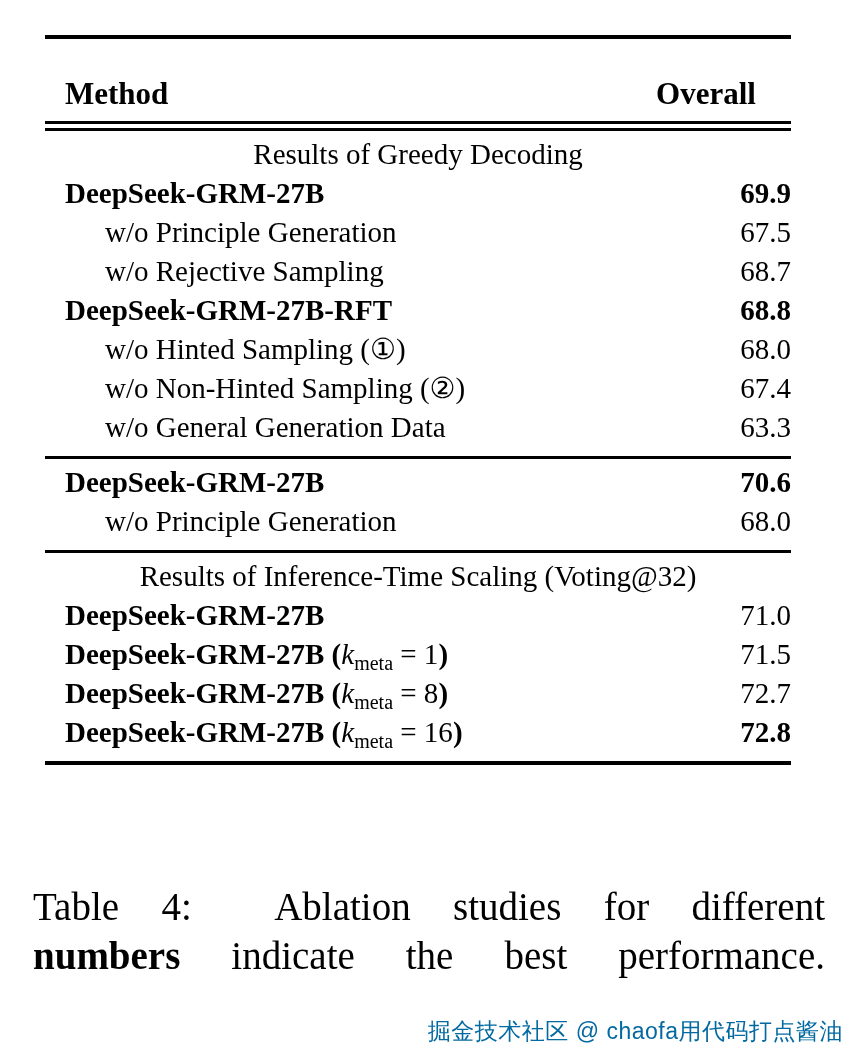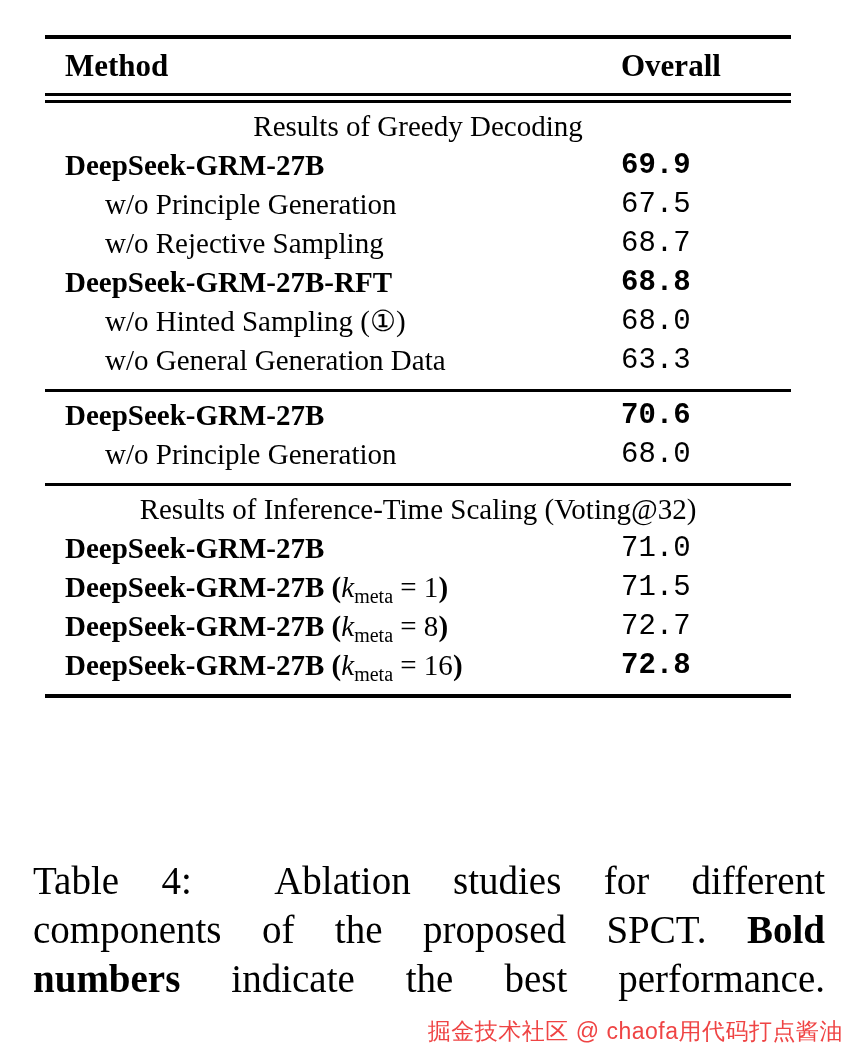--- a/index.html
+++ b/index.html
@@ -11,45 +11,45 @@
     position: relative; overflow: hidden;
   }
 
   
   .table { position: absolute; left: 45px; top: 35px; width: 746px; }
   .rule-top    { border-top: 4px solid #000; }
   .rule-bottom { border-top: 4px solid #000; }
   .rule-mid    { border-top: 3px solid #000; }
   .rule-double { height: 10px; border-top: 3px solid #000; border-bottom: 3px solid #000; }
 
-  .header-row { display: flex; align-items: center; height: 54px; font-weight: bold; font-size: 31px; }
+  .header-row { display: flex; align-items: center; height: 54px; font-weight: bold; font-size: 31px; margin-top: 28px; }
   .col-method { flex: 1; padding-left: 20px; }
-  .col-value  { width: 170px; }
+  .col-value  { width: 170px; text-align: center; }
 
   .section { padding: 4px 0 9px 0; font-size: 29px; line-height: 39px; }
   .section-title { text-align: center; }
   .row { display: flex; }
   .row .method { flex: 1; padding-left: 20px; white-space: nowrap; }
   .row.sub .method { padding-left: 60px; }
-  .row .value { width: 170px; text-align: left; font-family: Liberation Mono, monospace; }
+  .row .value { width: 170px; text-align: right; }
   .b  { font-weight: bold; }
   .mk { font-style: italic; }
   sub.msub { font-size: 20px; line-height: 0; vertical-align: -6px; }
 
   
-  .caption { position: absolute; left: 33px; top: 856px; width: 792px;
+  .caption { position: absolute; left: 33px; top: 882px; width: 792px;
              font-size: 39px; line-height: 49px; }
   .cap-line { text-align: justify; text-align-last: justify; }
   .cap-line span { display: inline; }
 
   
   .watermark { position: absolute; right: 13px; top: 1016px;
                font-family: "Liberation Sans", "DejaVu Sans", sans-serif;
                font-size: 23px; letter-spacing: 0.5px;
-               color: #ef4444; text-shadow: 1px 1px 0 #ffffff; }
+               color: #0369a1; text-shadow: 1px 1px 0 #ffffff; }
 </style>
 </head>
 <body>
 
 <div class="table">
   <div class="rule-top"></div>
 
   <div class="header-row">
     <span class="col-method">Method</span>
     <span class="col-value">Overall</span>
@@ -71,20 +71,24 @@
       <span class="method">w/o Rejective Sampling</span>
       <span class="value">68.7</span>
     </div>
     <div class="row">
       <span class="method b">DeepSeek-GRM-27B-RFT</span>
       <span class="value b">68.8</span>
     </div>
     <div class="row sub">
       <span class="method">w/o Hinted Sampling (①)</span>
       <span class="value">68.0</span>
+    </div>
+    <div class="row sub">
+      <span class="method">w/o Non-Hinted Sampling (②)</span>
+      <span class="value">67.4</span>
     </div>
     <div class="row sub">
       <span class="method">w/o General Generation Data</span>
       <span class="value">63.3</span>
     </div>
   </div>
 
   <div class="rule-mid"></div>
 
   <div class="section">
@@ -118,17 +122,16 @@
       <span class="method"><span class="b">DeepSeek-GRM-27B (</span><span class="mk">k</span><sub class="msub">meta</sub><span> = 16</span><span class="b">)</span></span>
       <span class="value b">72.8</span>
     </div>
   </div>
 
   <div class="rule-bottom"></div>
 </div>
 
 <div class="caption">
   <div class="cap-line">Table 4:&nbsp; Ablation studies for different</div>
-  <div class="cap-line"><span>components of the proposed SPCT. </span><span class="b">Bold</span></div>
   <div class="cap-line"><span class="b">numbers</span><span> indicate the best performance.</span></div>
 </div>
 
 <div class="watermark">掘金技术社区 @ chaofa用代码打点酱油</div>
 
 </body></html>

